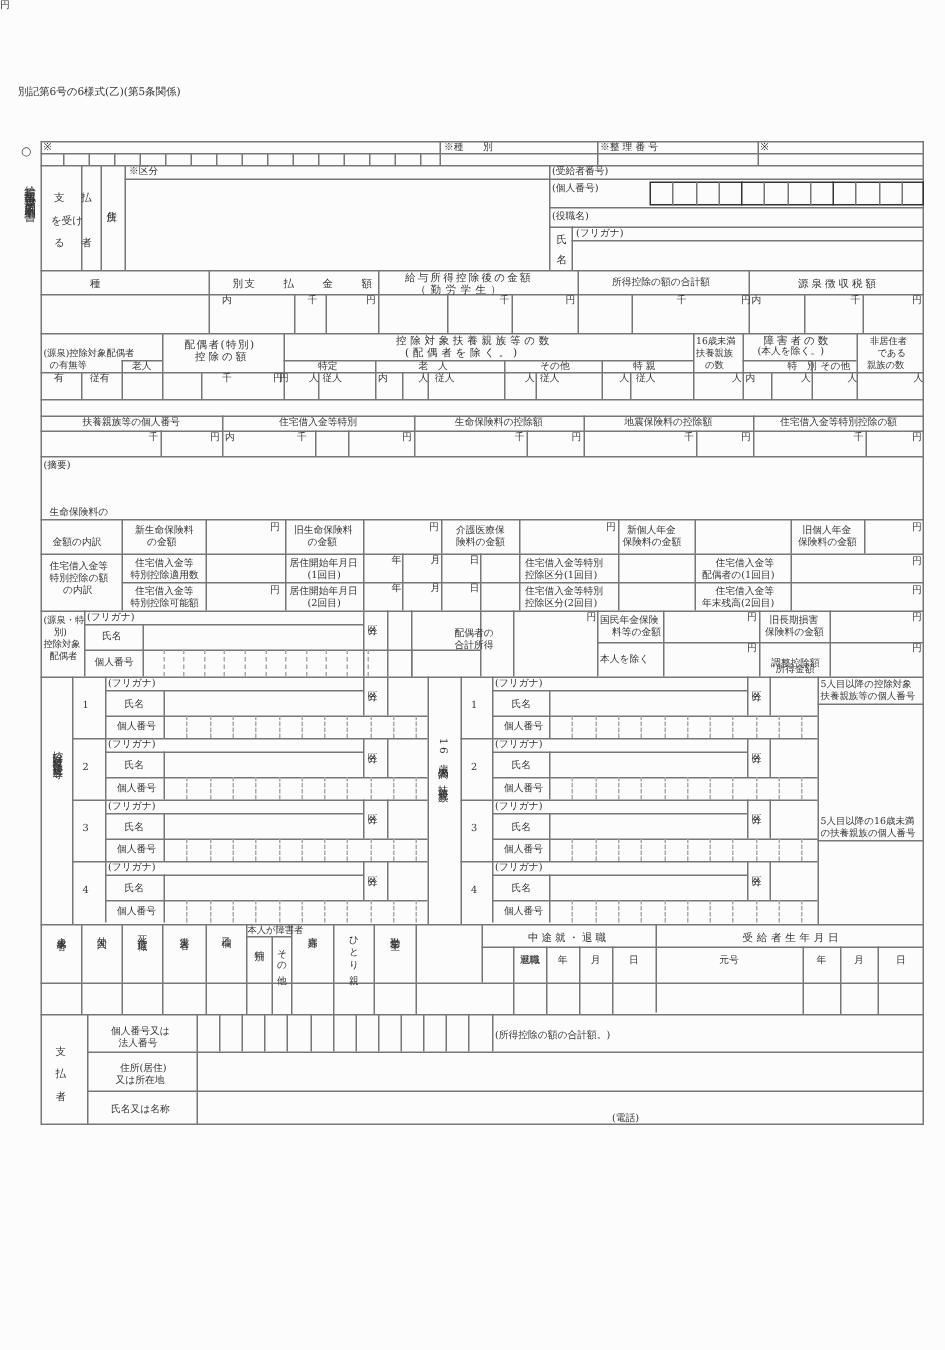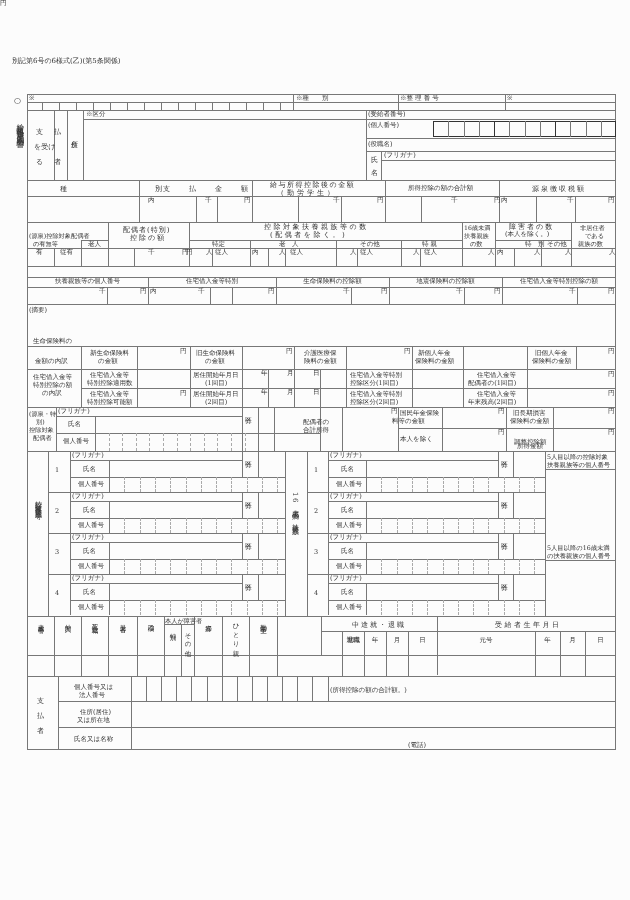--- a/index.html
+++ b/index.html
@@ -347,21 +347,21 @@
 <div class="a" style="left:259px;top:408px;width:15px;height:25px"></div>
 <div class="bl" style="left:274px;top:407px;height:44px"></div>
 <div class="bl" style="left:320px;top:407px;height:44px"></div>
 <div class="t" style="left:303px;top:419px">配偶者の</div>
 <div class="t" style="left:303px;top:427px">合計所得</div>
 <div class="bl" style="left:342px;top:407px;height:44px"></div>
 <div class="t" style="left:391px;top:408px">円</div>
 <div class="a" style="left:343px;top:408px;width:55px;height:42px"></div>
 <div class="bl" style="left:398px;top:407px;height:44px"></div>
 <div class="t" style="left:400px;top:410px">国民年金保険</div>
-<div class="t" style="left:392px;top:418px">料等の金額</div>
+<div class="t" style="left:408px;top:418px">料等の金額</div>
 <div class="bt" style="left:398px;top:428px;width:218px"></div>
 <div class="t" style="left:400px;top:436px">本人を除く</div>
 <div class="bl" style="left:442px;top:407px;height:44px"></div>
 <div class="t" style="left:498px;top:408px">円</div>
 <div class="t" style="left:498px;top:429px">円</div>
 <div class="a" style="left:443px;top:408px;width:62px;height:19px"></div>
 <div class="a" style="left:443px;top:429px;width:62px;height:21px"></div>
 <div class="bl" style="left:506px;top:407px;height:44px"></div>
 <div class="t" style="left:513px;top:410px">旧長期損害</div>
 <div class="t" style="left:510px;top:418px">保険料の金額</div>

